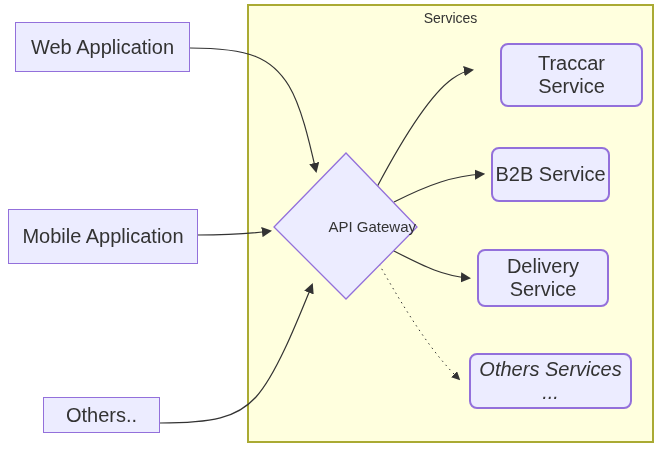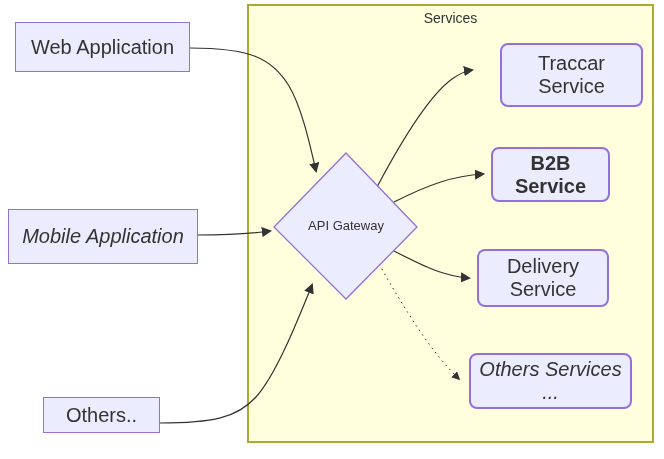--- a/index.html
+++ b/index.html
@@ -40,24 +40,24 @@
     background:var(--node-fill);
     box-sizing:border-box;
     font-size:20px;
     color:var(--text-color);
     text-align:center;
     z-index:3;
   }
   .client{border:1px solid var(--node-border);}
   .service{border:2px solid var(--node-border);border-radius:8px;}
   .node-web{left:15px;top:22px;width:175px;height:50px;}
-  .node-mobile{left:8px;top:209px;width:190px;height:55px;font-style:italic;}
+  .node-mobile{left:8px;top:209px;width:190px;height:55px;}
   .node-others-client{left:43px;top:397px;width:117px;height:36px;}
   .node-traccar{left:480px;top:43px;width:143px;height:64px;margin-left:20px;}
-  .node-b2b{left:491px;top:147px;width:119px;height:55px;font-weight:bold;}
+  .node-b2b{left:491px;top:147px;width:119px;height:55px;}
   .node-delivery{left:477px;top:249px;width:132px;height:58px;}
   .node-others-service{left:469px;top:353px;width:163px;height:56px;font-style:italic;}
   .edges-layer{
     position:absolute;left:0;top:0;width:664px;height:459px;
     z-index:2;pointer-events:none;
   }
   .edge{
     fill:none;
     stroke:var(--edge-color);
     stroke-width:1.2;
@@ -67,22 +67,22 @@
     stroke-width:1;
   }
   .diamond{
     fill:var(--node-fill);
     stroke:var(--node-border);
     stroke-width:1.3;
   }
   .gateway-label{
     position:absolute;
     left:276px;top:218px;width:140px;
-    text-align:center;
-    font-size:13px;
+    text-align:right;
+    font-size:15px;
     color:var(--text-color);
     z-index:3;
   }
   #arrowhead-tri{fill:var(--edge-color);}
 </style>
 </head>
 <body>
 
 <div class="canvas">
 

